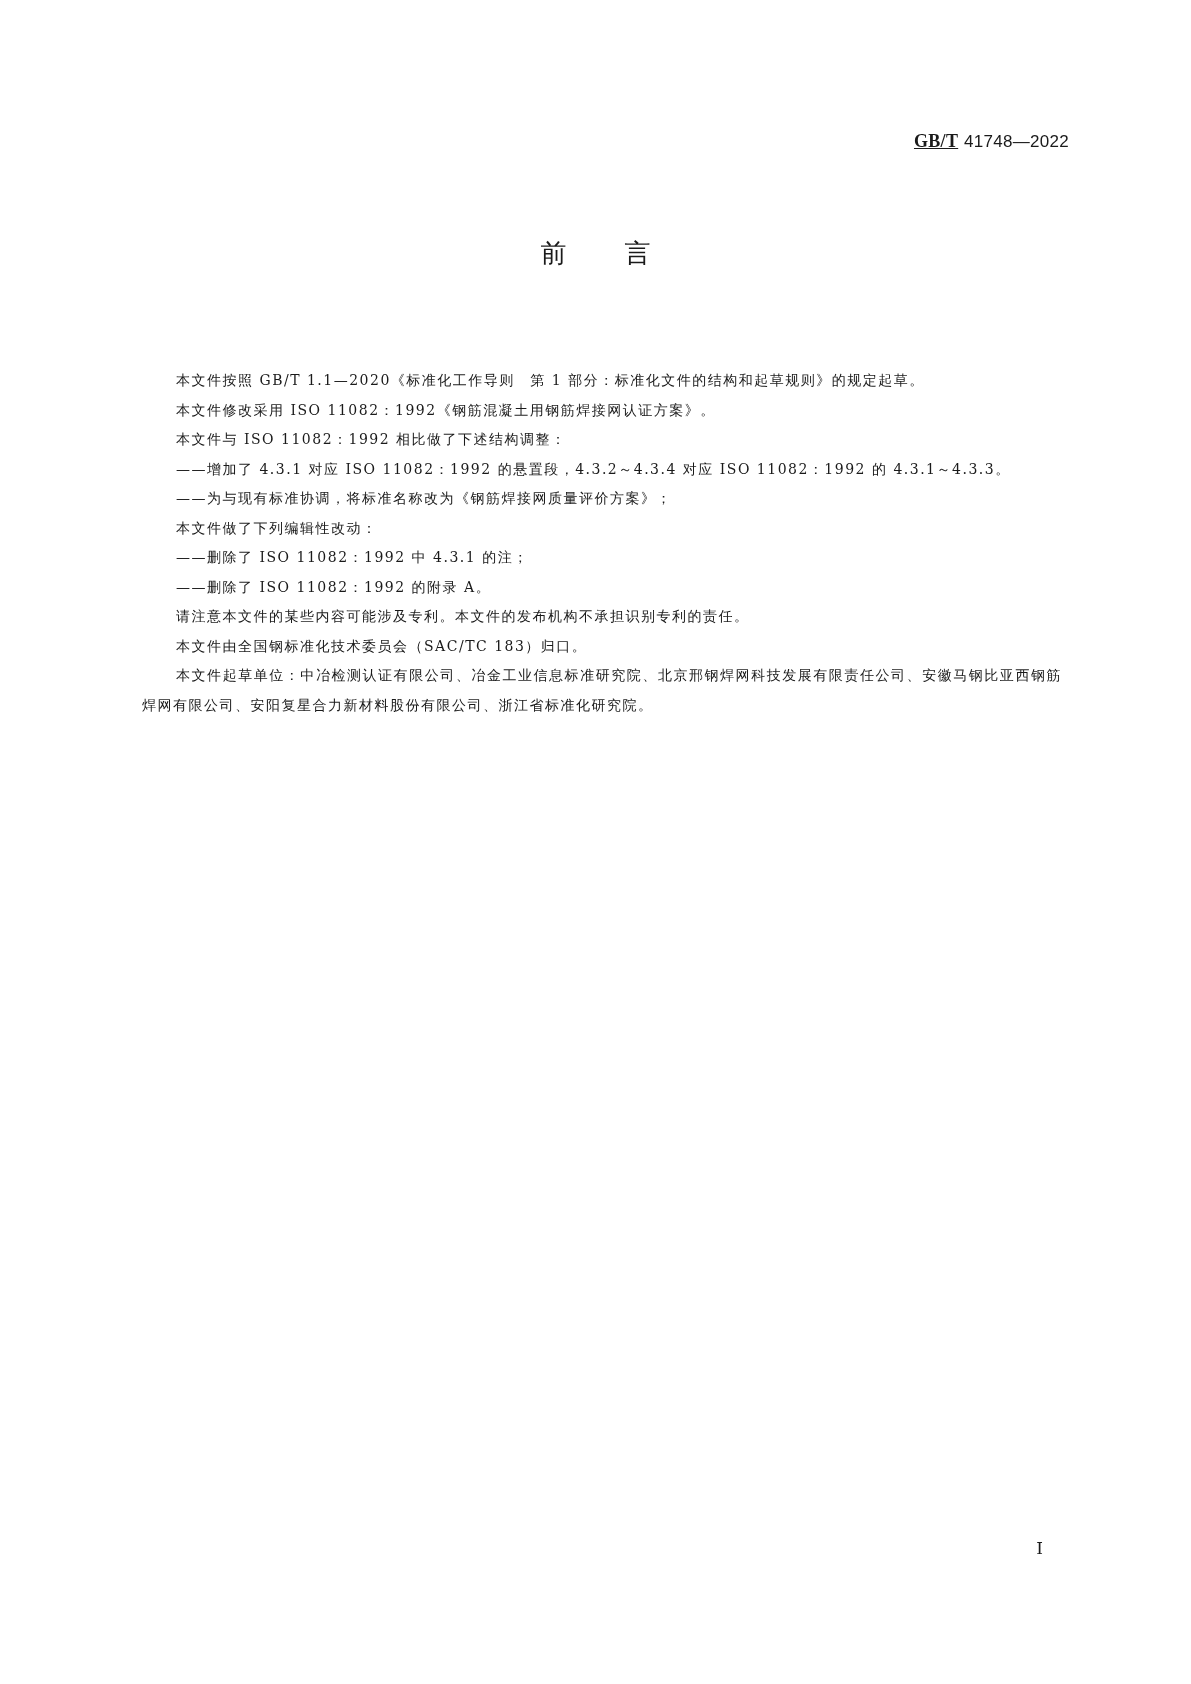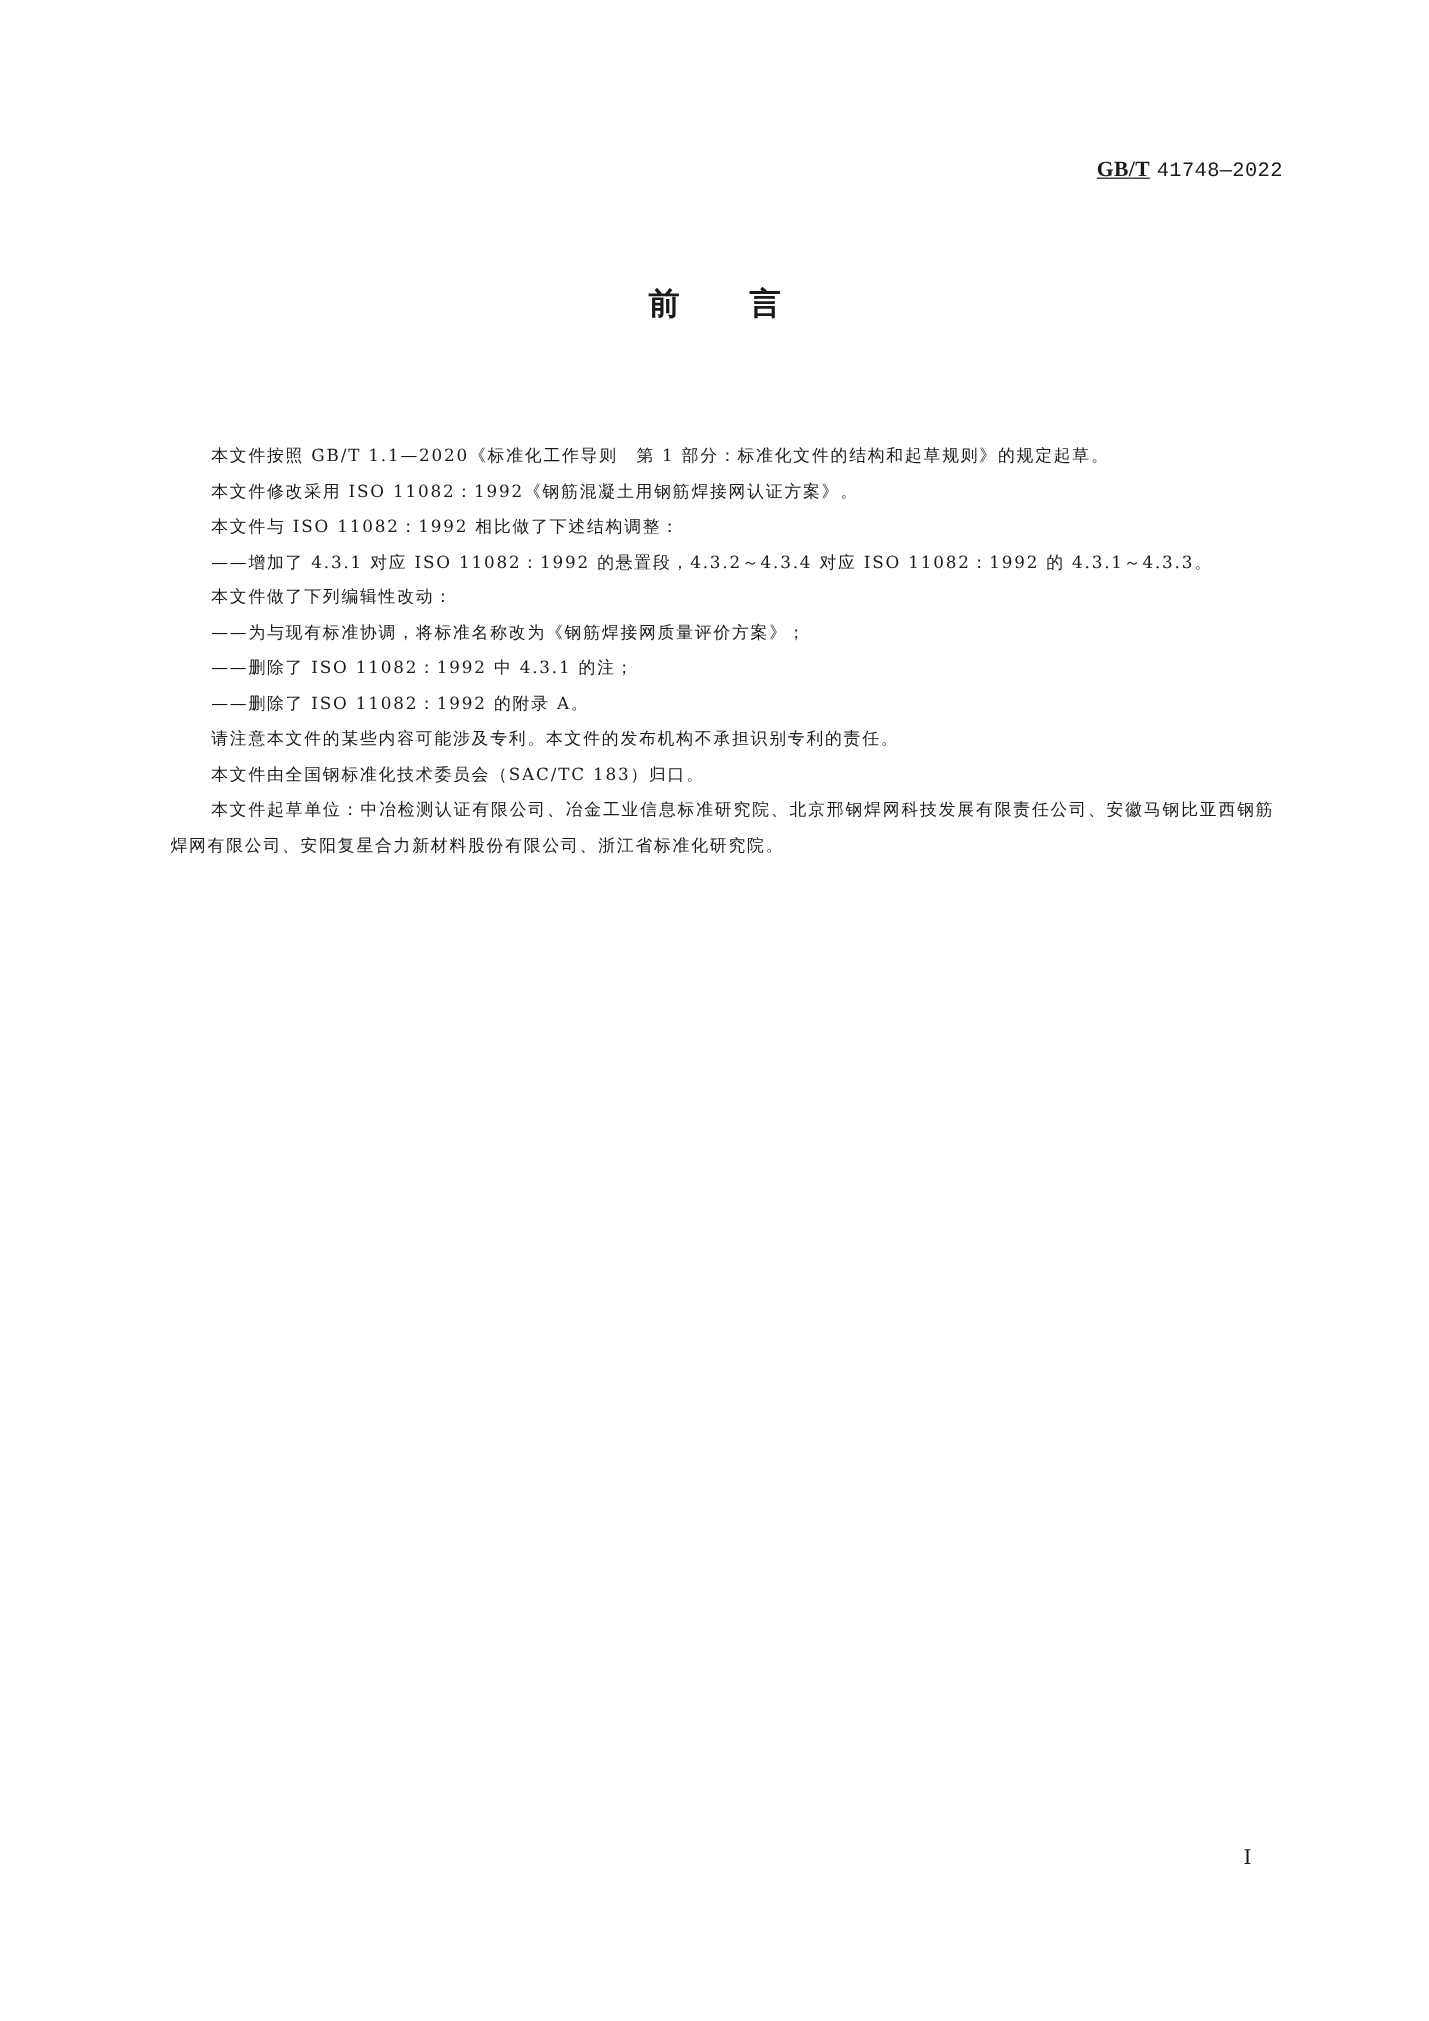--- a/index.html
+++ b/index.html
@@ -1,22 +1,22 @@
 <!DOCTYPE html>
 <html><head>
   <meta charset="utf-8">
   <style>
     html, body { margin: 0; padding: 0; background: #ffffff; }
     body { width: 1191px; height: 1684px; position: relative; overflow: hidden;
       font-family: "DejaVu Serif", "Liberation Serif", serif; color: #1a1a1a; }
     .std-no { position: absolute; top: 131px; right: 122px; font-size: 17px; letter-spacing: 0.3px; }
     .std-no .gb { font-family: "Liberation Serif", serif; font-weight: bold; font-size: 18px; text-decoration: underline; }
-    .std-no .num { font-family: Liberation Mono, monospace; font-size: 17px; }
+    .std-no .num { font-family: Liberation Sans, sans-serif; font-size: 17px; }
     .title { position: absolute; top: 236px; left: 0; width: 1191px; text-align: center;
-      font-family: "DejaVu Sans", sans-serif; font-weight: bold; font-size: 26px; letter-spacing: 58px;
+      font-family: "DejaVu Sans", sans-serif; font-weight: normal; font-size: 26px; letter-spacing: 58px;
       padding-left: 58px; box-sizing: border-box; }
     .body-text { position: absolute; top: 366px; left: 142px; width: 920px; font-size: 14px;
       line-height: 29.5px; letter-spacing: 1.5px; }
     .p { margin: 0; text-align: justify; }
     .indent { text-indent: 34px; }
     .dash-hang { padding-left: 68px; text-indent: -34px; }
     .page-no { position: absolute; top: 1538px; right: 148px; font-size: 17px; }
   </style>
 </head>
 <body>
@@ -26,22 +26,22 @@
   <span class="num">41748—2022</span>
 </div>
 
 <div class="title">前言</div>
 
 <div class="body-text">
   <p class="p indent">本文件按照 GB/T 1.1—2020《标准化工作导则　第 1 部分：标准化文件的结构和起草规则》的规定起草。</p>
   <p class="p indent">本文件修改采用 ISO 11082：1992《钢筋混凝土用钢筋焊接网认证方案》。</p>
   <p class="p indent">本文件与 ISO 11082：1992 相比做了下述结构调整：</p>
   <p class="p dash-hang">——增加了 4.3.1 对应 ISO 11082：1992 的悬置段，4.3.2～4.3.4 对应 ISO 11082：1992 的 4.3.1～4.3.3。</p>
+  <p class="p dash-hang">——为与现有标准协调，将标准名称改为《钢筋焊接网质量评价方案》；</p>
   <p class="p indent">本文件做了下列编辑性改动：</p>
-  <p class="p dash-hang">——为与现有标准协调，将标准名称改为《钢筋焊接网质量评价方案》；</p>
   <p class="p dash-hang">——删除了 ISO 11082：1992 中 4.3.1 的注；</p>
   <p class="p dash-hang">——删除了 ISO 11082：1992 的附录 A。</p>
   <p class="p indent">请注意本文件的某些内容可能涉及专利。本文件的发布机构不承担识别专利的责任。</p>
   <p class="p indent">本文件由全国钢标准化技术委员会（SAC/TC 183）归口。</p>
   <p class="p indent">本文件起草单位：中冶检测认证有限公司、冶金工业信息标准研究院、北京邢钢焊网科技发展有限责任公司、安徽马钢比亚西钢筋焊网有限公司、安阳复星合力新材料股份有限公司、浙江省标准化研究院。</p>
 </div>
 
 <div class="page-no">I</div>
 
 </body></html>

